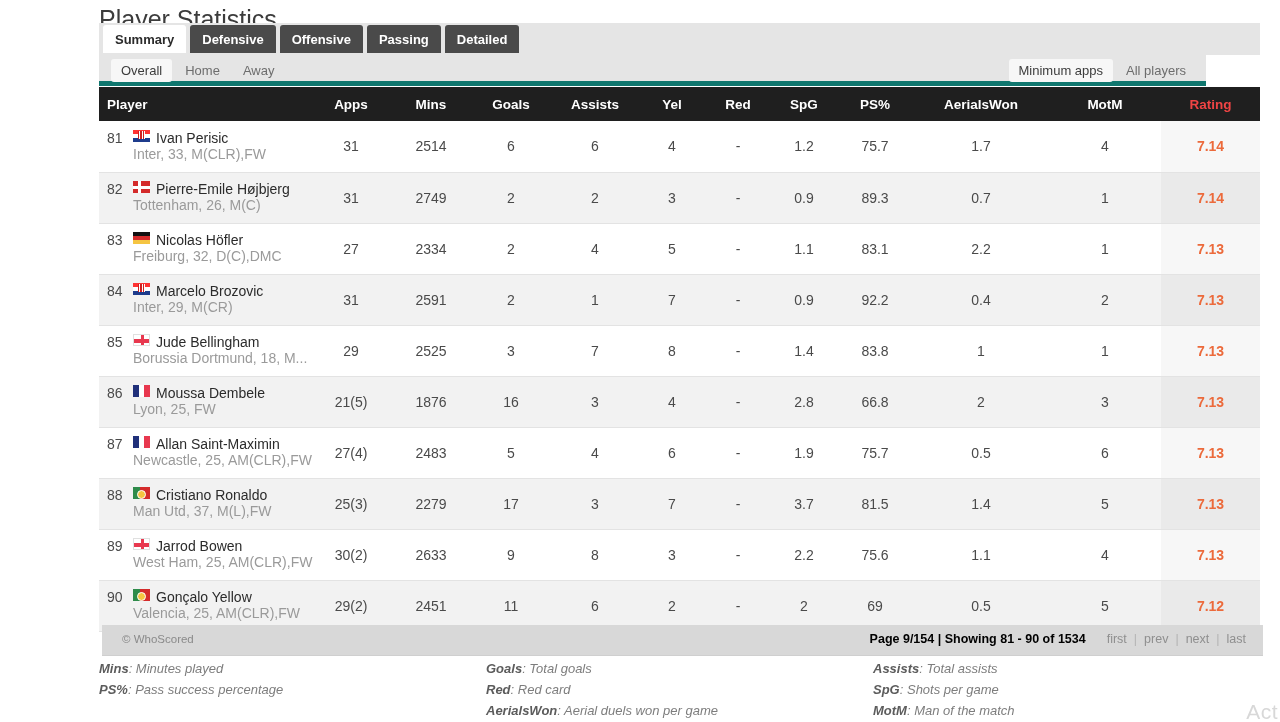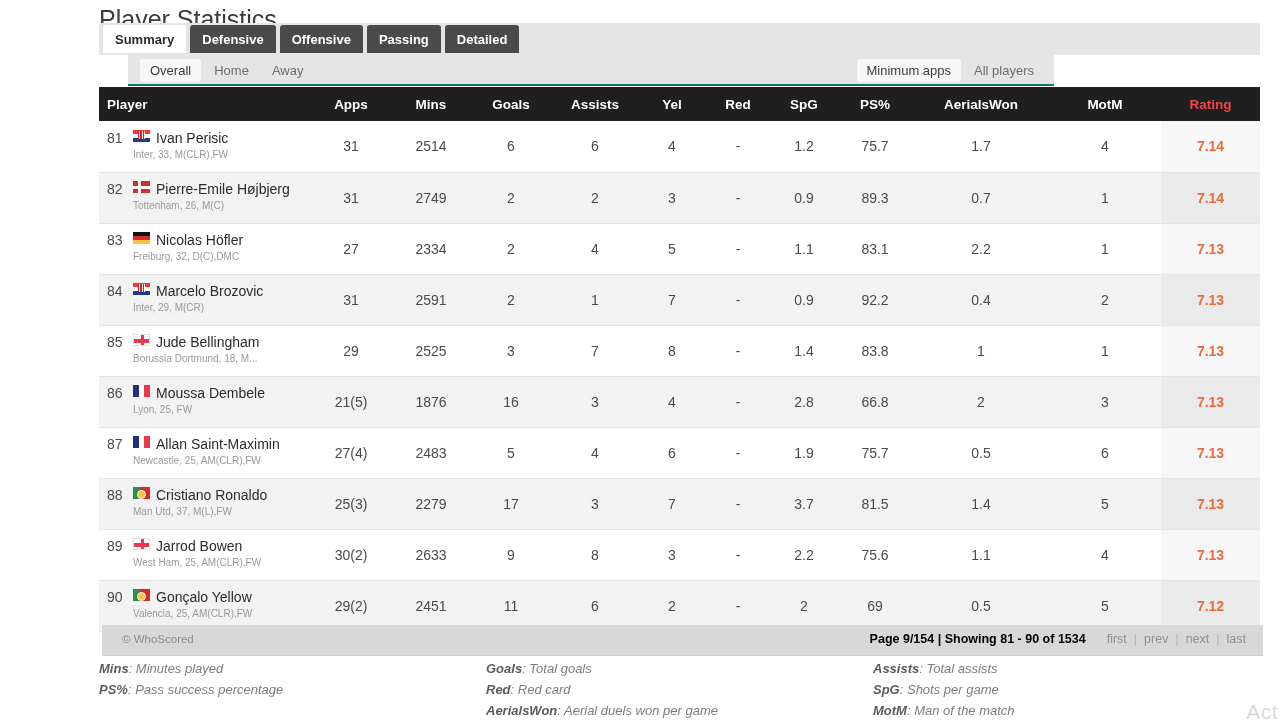--- a/index.html
+++ b/index.html
@@ -55,24 +55,23 @@
   }
   .tab.active {
     background: #ffffff;
     color: #2b2b2b;
   }
 
   
   .filterbar {
     position: absolute;
     left: 99px; top: 55px;
-    width: 926px; height: 31px;
+    width: 1107px; height: 31px;
     background: #e5e5e5;
-    border-bottom: 2px solid #0f766e;
-    margin-left: 29px;
+    border-bottom: 5px solid #0f766e;
   }
   .filter-left {
     position: absolute;
     left: 12px; top: 4px;
     display: flex; align-items: center;
     gap: 3px;
   }
   .filter-right {
     position: absolute;
     right: 10px; top: 4px;
@@ -157,21 +156,21 @@
     text-align: left;
   }
   .p-name {
     color: #2b2b2b;
     font-size: 14px;
     cursor: pointer;
     white-space: nowrap;
   }
   .p-meta {
     color: #9a9a9a;
-    font-size: 10px;
+    font-size: 14px;
     padding-left: 26px;
     line-height: 17px;
     white-space: nowrap;
   }
 
   
   .flag {
     width: 17px; height: 12px;
     display: inline-block;
     flex: 0 0 17px;

